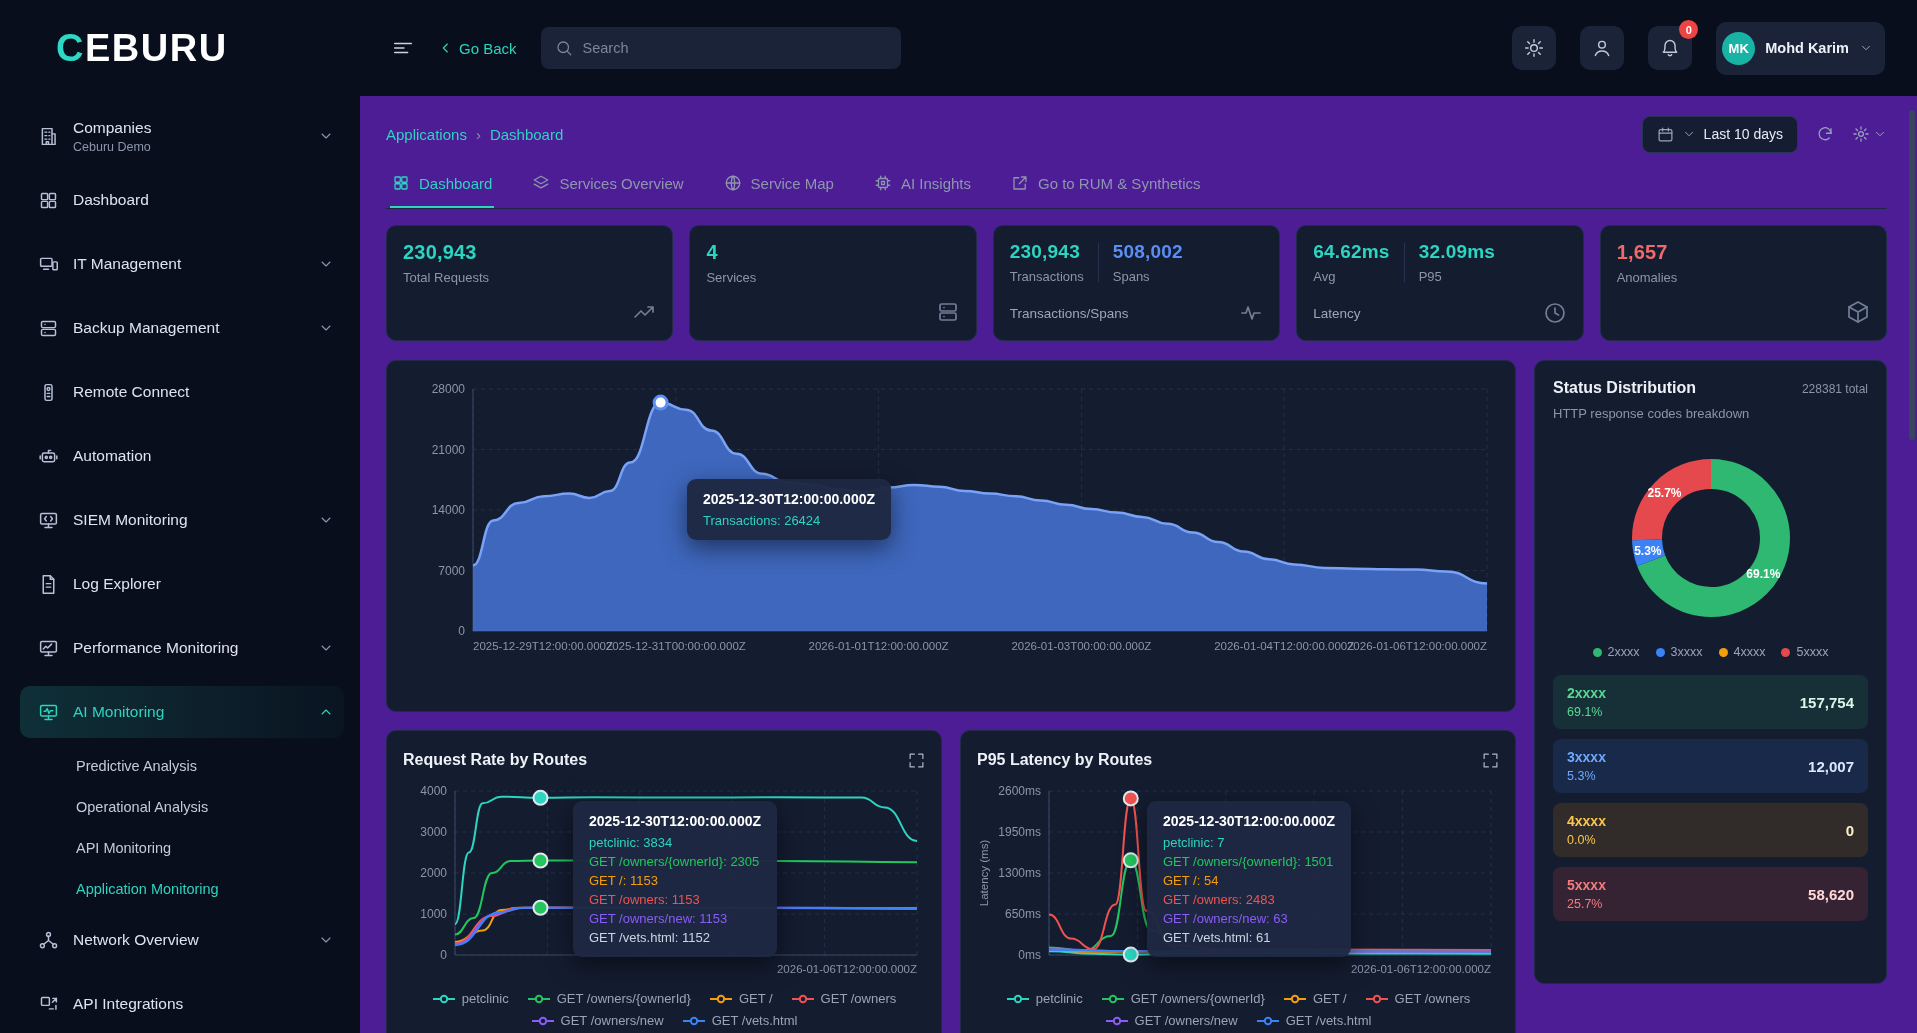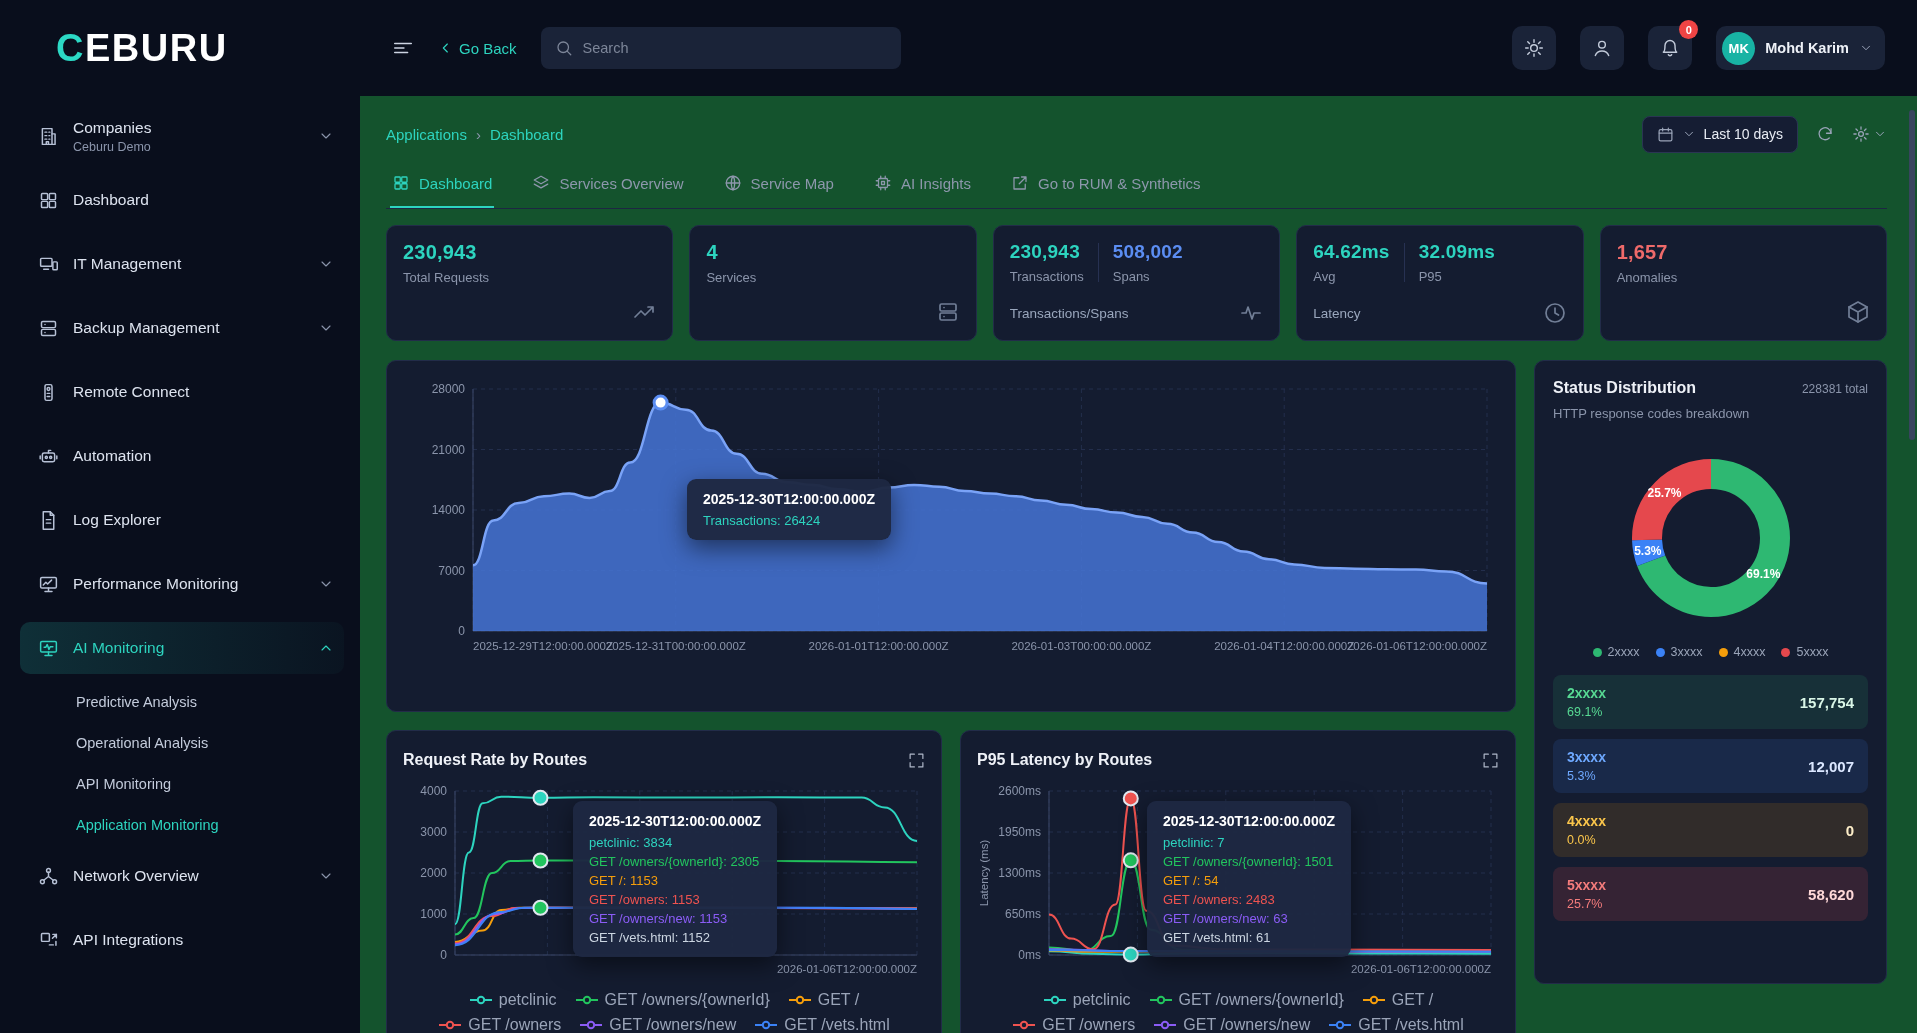--- a/index.html
+++ b/index.html
@@ -24,27 +24,27 @@
   
   .topbar { position:absolute; left:360px; top:0; right:0; height:96px; background:#090e1c; display:flex; align-items:center; padding:0 32px; gap:24px; }
   .menu-btn { color:#cdd4e2; display:flex; }
   .goback { display:flex; align-items:center; gap:5px; color:#2dd4bf; font-size:15px; cursor:pointer; }
   .search { width:360px; height:42px; background:#1a2338; border-radius:8px; display:flex; align-items:center; gap:10px; padding:0 14px; color:#7d8699; }
   .search input { flex:1; background:transparent; border:none; outline:none; color:#cfd6e4; font-size:14.5px; font-family:inherit; }
   .search input::placeholder { color:#7d8699; }
   .top-spacer { flex:1; }
   .sqbtn { width:44px; height:44px; border-radius:10px; background:#1a2338; color:#c3cbda; display:flex; align-items:center; justify-content:center; position:relative; }
   .badge { position:absolute; top:-6px; right:-6px; min-width:19px; height:19px; border-radius:10px; background:#ef4444; color:#fff; font-size:11px; font-weight:700; display:flex; align-items:center; justify-content:center; padding:0 4px; }
-  .userchip { height:44px; background:#1a2338; border-radius:10px; display:flex; align-items:center; gap:10px; padding:0 12px 0 6px; cursor:pointer; }
+  .userchip { height:53px; background:#1a2338; border-radius:10px; display:flex; align-items:center; gap:10px; padding:0 12px 0 6px; cursor:pointer; }
   .avatar { width:33px; height:33px; border-radius:50%; background:#18b3a4; color:#ffffff; font-size:13px; font-weight:700; display:flex; align-items:center; justify-content:center; }
   .uname { font-size:14.5px; color:#eef1f7; font-weight:600; }
   .uchev { color:#9aa3b8; display:flex; }
 
   
-  .content { position:absolute; left:360px; top:96px; right:0; bottom:0; background:#14532d; padding:14px 30px 4px 26px; overflow:hidden; }
+  .content { position:absolute; left:360px; top:96px; right:0; bottom:0; background:#4c1d95; padding:14px 30px 4px 26px; overflow:hidden; }
   .pagehead { display:flex; justify-content:space-between; align-items:center; height:48px; }
   .breadcrumb { font-size:15px; display:flex; align-items:center; gap:9px; }
   .breadcrumb a { color:#2dd4bf; cursor:pointer; text-decoration:none; }
   .bc-sep { color:#8b95ab; }
   .controls { display:flex; align-items:center; gap:18px; }
   .datebtn { display:inline-flex; align-items:center; gap:8px; background:#151d33; border:1px solid #2a3553; border-radius:8px; padding:9px 14px; color:#e8ecf4; font-size:14px; }
   .datebtn .dico, .datebtn .dchev { color:#9aa4b8; display:flex; }
   .ghost { color:#99a3b8; display:flex; align-items:center; gap:3px; }
 
   .tabs { display:flex; gap:36px; margin-top:10px; border-bottom:1px solid #1d2742; padding:0 4px; }
@@ -74,21 +74,21 @@
   .card-head h3 { font-size:16px; font-weight:700; color:#eef1f7; }
   .expand-btn { color:#aeb7c8; display:flex; }
   .row2 { display:flex; gap:18px; margin-top:18px; }
   .chart-card.small { width:556px; height:332px; }
 
   .ttip { position:absolute; background:rgba(30,40,66,.97); border-radius:9px; padding:12px 16px; box-shadow:0 8px 24px rgba(0,0,0,.5); z-index:3; min-width:195px; }
   .ttip-title { font-weight:700; font-size:14px; color:#fff; margin-bottom:6px; }
   .ttip-line { font-size:13px; margin-top:4px; font-weight:500; }
 
   .legend { display:flex; flex-wrap:wrap; justify-content:center; column-gap:18px; row-gap:7px; margin-top:6px; }
-  .lg-item { display:inline-flex; align-items:center; gap:6px; font-size:16px; color:#9aa4b8; cursor:pointer; }
+  .lg-item { display:inline-flex; align-items:center; gap:6px; font-size:13px; color:#9aa4b8; cursor:pointer; }
 
   
   .status-card { flex:1; padding:18px; min-height:624px; }
   .sd-head { display:flex; justify-content:space-between; align-items:baseline; }
   .sd-head h3 { font-size:16px; font-weight:700; color:#eef1f7; }
   .sd-total { font-size:12px; color:#8b95ab; }
   .sd-sub { font-size:13px; color:#8b95ab; margin-top:9px; }
   .donut-box { position:relative; width:206px; height:206px; margin:14px auto 4px; }
   .donut-label { position:absolute; transform:translate(-50%,-50%); font-size:12px; font-weight:700; color:#fff; }
   .donut-legend { display:flex; justify-content:center; gap:16px; margin:2px 0 16px; }
@@ -178,20 +178,34 @@
       <div class="nav-item">
         <span class="nico">
           <svg viewBox="0 0 24 24" width="21" height="21" fill="none" stroke="currentColor" stroke-width="1.7" stroke-linecap="round" stroke-linejoin="round">
             <rect x="5" y="8" width="14" height="10" rx="2"></rect>
             <circle cx="9.5" cy="13" r="1.2"></circle>
             <circle cx="14.5" cy="13" r="1.2"></circle>
             <path d="M12 8V5M12 5h2.5M2.5 11.5v3M21.5 11.5v3"></path>
           </svg>
         </span>
         <span class="nlbl">Automation</span>
+      </div>
+      <div class="nav-item">
+        <span class="nico">
+          <svg viewBox="0 0 24 24" width="21" height="21" fill="none" stroke="currentColor" stroke-width="1.7" stroke-linecap="round" stroke-linejoin="round">
+            <rect x="3" y="4" width="18" height="12" rx="1.5"></rect>
+            <path d="M9.5 7.5L7.5 10l2 2.5M14.5 7.5l2 2.5-2 2.5M8 20h8M12 16v4"></path>
+          </svg>
+        </span>
+        <span class="nlbl">SIEM Monitoring</span>
+        <span class="nchev">
+          <svg viewBox="0 0 24 24" width="16" height="16" fill="none" stroke="currentColor" stroke-width="1.7" stroke-linecap="round" stroke-linejoin="round">
+            <path d="M6 9l6 6 6-6"></path>
+          </svg>
+        </span>
       </div>
       <div class="nav-item">
         <span class="nico">
           <svg viewBox="0 0 24 24" width="21" height="21" fill="none" stroke="currentColor" stroke-width="1.7" stroke-linecap="round" stroke-linejoin="round">
             <path d="M6 2h8l4 4v16H6z"></path>
             <path d="M14 2v4h4M9.5 11h5M9.5 15h5"></path>
           </svg>
         </span>
         <span class="nlbl">Log Explorer</span>
       </div>

